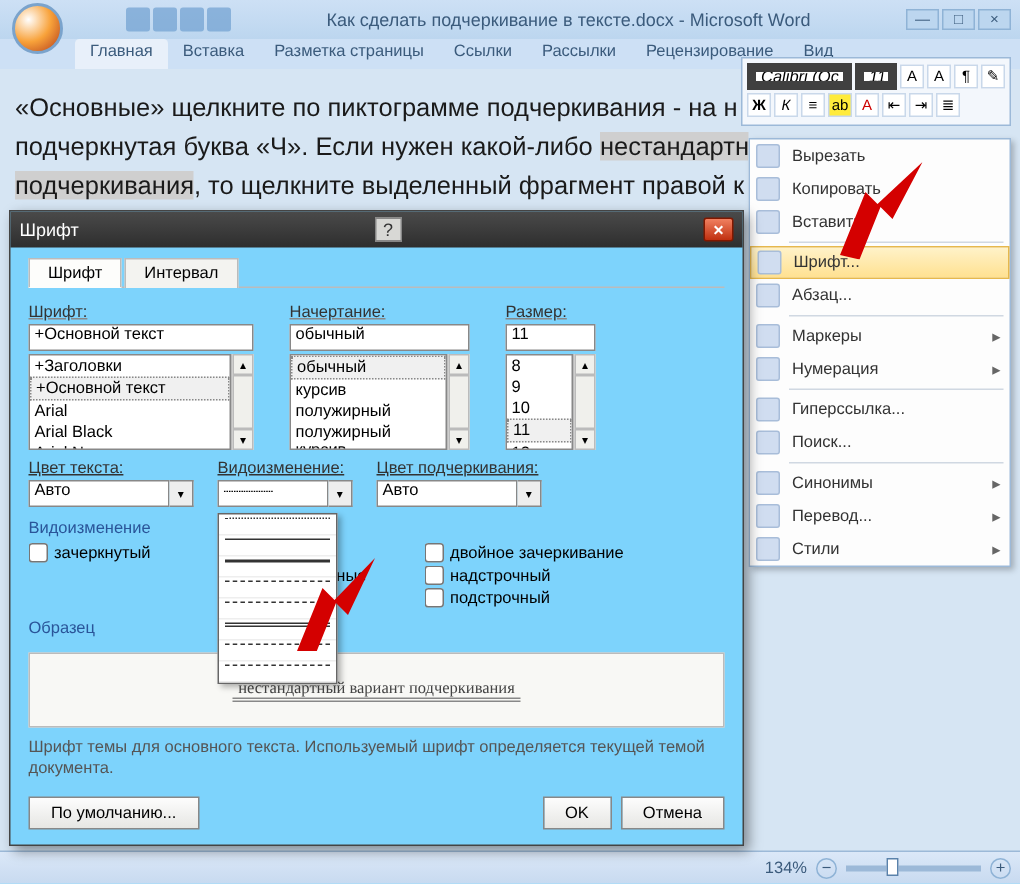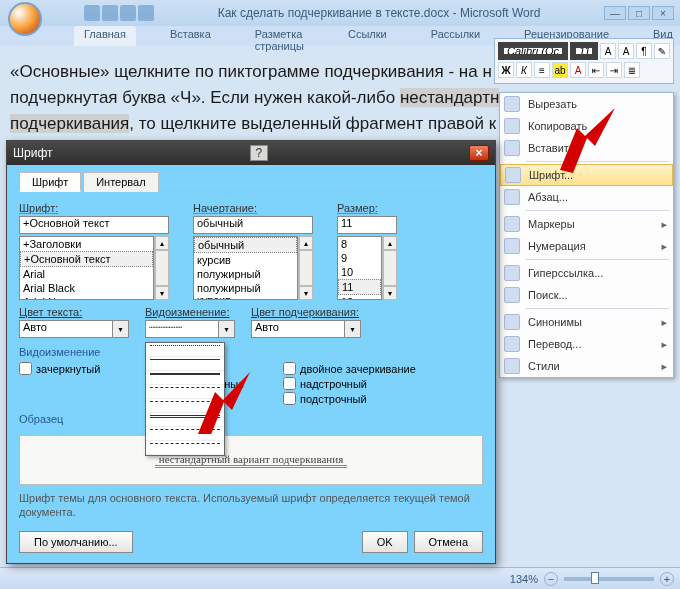--- a/index.html
+++ b/index.html
@@ -9,21 +9,21 @@
 .titlebar { height: 26px; background: linear-gradient(#cde0f5,#bcd6ef); display:flex; align-items:center; padding:0 6px; gap:4px; }
 .office-btn { width:34px; height:34px; border-radius:50%; background:radial-gradient(circle at 30% 30%,#fff,#f8a23a 50%,#b23a1a); border:2px solid #7aa3cc; position:relative; top:6px; left:2px; z-index:5;}
 .qat { display:flex; gap:2px; margin-left:40px;}
 .qat .ico { width:16px; height:16px; background:#6fa0d0; border-radius:2px; opacity:.7;}
 .title-text { flex:1; text-align:center; color:#3b5b7c; font-size:12px;}
 .winbtns { display:flex; gap:2px;}
 .winbtns span { width:22px; height:14px; background:#bcd6ef; border:1px solid #8fb3d6; display:flex; align-items:center; justify-content:center; color:#3b5b7c; font-size:10px;}
 
 
 .ribbon-tabs { height:20px; display:flex; padding-left:50px; gap:0; background:#cde0f5;}
-.ribbon-tabs span { padding:2px 10px; color:#3b5b7c; font-size:11px;margin-left:24px;}
+.ribbon-tabs span { padding:2px 10px; color:#3b5b7c; font-size:11px;}
 .ribbon-tabs span.active { background:#e8f0fa; border-top-left-radius:3px; border-top-right-radius:3px;}
 
 
 .mini-toolbar { position:absolute; right:6px; top:38px; width:180px; background:#f3f7fc; border:1px solid #9cb9d8; padding:3px; z-index:10;}
 .mini-row { display:flex; gap:2px; align-items:center; margin-bottom:2px;}
 .mini-row input { width:70px; height:18px; font-size:11px; border:6px solid #404040; padding:0 3px;font-style:italic;}
 .mini-row .sz { width:28px;}
 .mini-row .btn { width:16px; height:16px; border:1px solid #c9d8ea; background:#fff; display:flex; align-items:center; justify-content:center; font-size:10px;}
 
 

